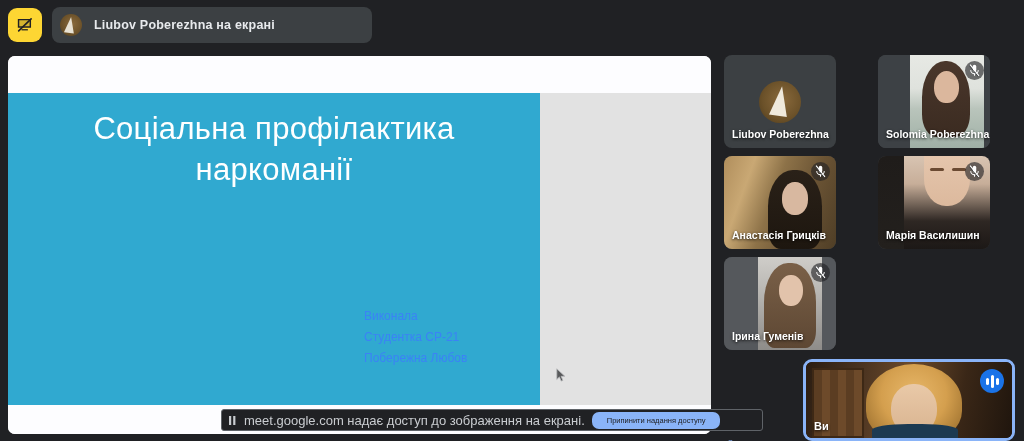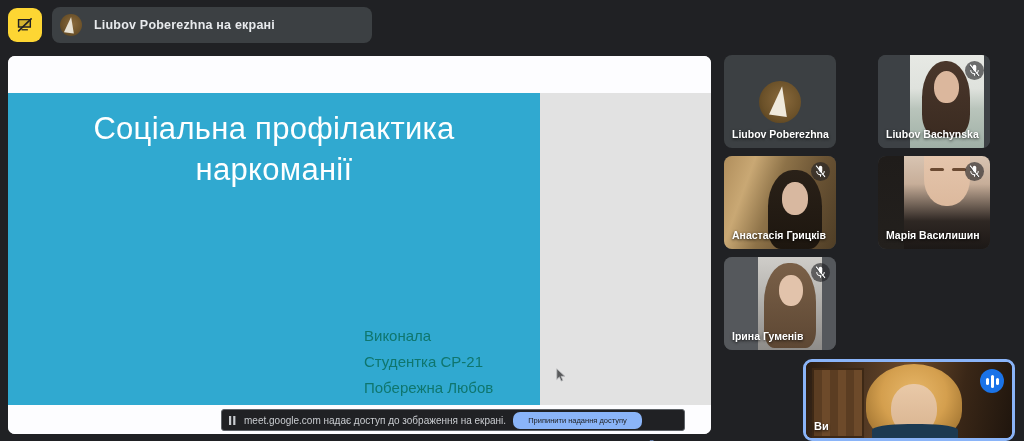--- a/index.html
+++ b/index.html
@@ -89,23 +89,23 @@
     position: absolute; left: 0; top: 52px; width: 532px;
     text-align: center;
     color: #ffffff;
     font-size: 31px;
     line-height: 1.33;
     font-weight: 400;
     letter-spacing: .3px;
     padding: 0 26px;
   }
   .slide-credits {
-    position: absolute; left: 356px; top: 267px;
-    color: #0f766e;
-    font-size: 15px;
+    position: absolute; left: 356px; top: 250px;
+    color: #3b82f6;
+    font-size: 12px;
     line-height: 1.73;
     font-weight: 400;
   }
   .slide-white-bottom {
     position:absolute; left:0; bottom:0; width:703px; height:29px; background:#fdfdff;
   }
   
   .share-cursor {
     position: absolute; left: 548px; top: 312px;
     width: 11px; height: 14px;
@@ -116,21 +116,21 @@
     position: absolute; left: 221px; top: 409px;
     height: 22px;
     background: #202124;
     border: 1px solid #5f6368;
     border-radius: 3px;
     display: flex; align-items: center;
     padding: 0 6px;
     gap: 7px;
   }
   .sn-icon { width: 9px; height: 10px; display:flex; align-items:center; justify-content:center; flex:0 0 auto;}
-  .sn-text { color: #c9ccd0; font-size: 10px; white-space: nowrap; }
+  .sn-text { color: #c9ccd0; font-size: 13px; white-space: nowrap; }
   .sn-stop {
     background: #8ab4f8; color: #202124;
     font-size: 7.5px; font-weight: 500;
     border: none; border-radius: 7px;
     padding: 4px 15px; cursor: pointer;
     white-space: nowrap;
     font-family: "Liberation Sans", sans-serif;
   }
   .sn-hide {
     color: #8ab4f8; font-size: 7.5px;
@@ -399,21 +399,21 @@
           <div class="face"></div>
       </div>
       <span class="tile-mute">
         <svg width="11" height="13" viewBox="0 0 14 17" aria-hidden="true">
           <path fill="#fff" d="M7 10.2a2.3 2.3 0 0 0 2.3-2.3V3.2a2.3 2.3 0 0 0-4.6 0v4.7A2.3 2.3 0 0 0 7 10.2z"></path>
           <path fill="#fff" d="M11.3 7.9h1.2A5.5 5.5 0 0 1 7.7 13.3v2.2H6.3v-2.2A5.5 5.5 0 0 1 1.5 7.9h1.2A4.3 4.3 0 0 0 7 12.1 4.3 4.3 0 0 0 11.3 7.9z"></path>
           <path stroke="#fff" stroke-width="1.5" d="M1.2 0.9 L12.8 15.4"></path>
           <path stroke="#3c4043" stroke-width="1.1" d="M0.2 2.0 L11.8 16.5"></path>
         </svg>
       </span>
-      <span class="tile-name">Liubov Bachynska</span>
+      <span class="tile-name">Solomia Poberezhna</span>
     </div>
 
     <div class="tile">
       <div class="tile-video v-anastasia">
         <div class="hair"></div>
           <div class="face"></div>
       </div>
       <span class="tile-mute">
         <svg width="11" height="13" viewBox="0 0 14 17" aria-hidden="true">
           <path fill="#fff" d="M7 10.2a2.3 2.3 0 0 0 2.3-2.3V3.2a2.3 2.3 0 0 0-4.6 0v4.7A2.3 2.3 0 0 0 7 10.2z"></path>

